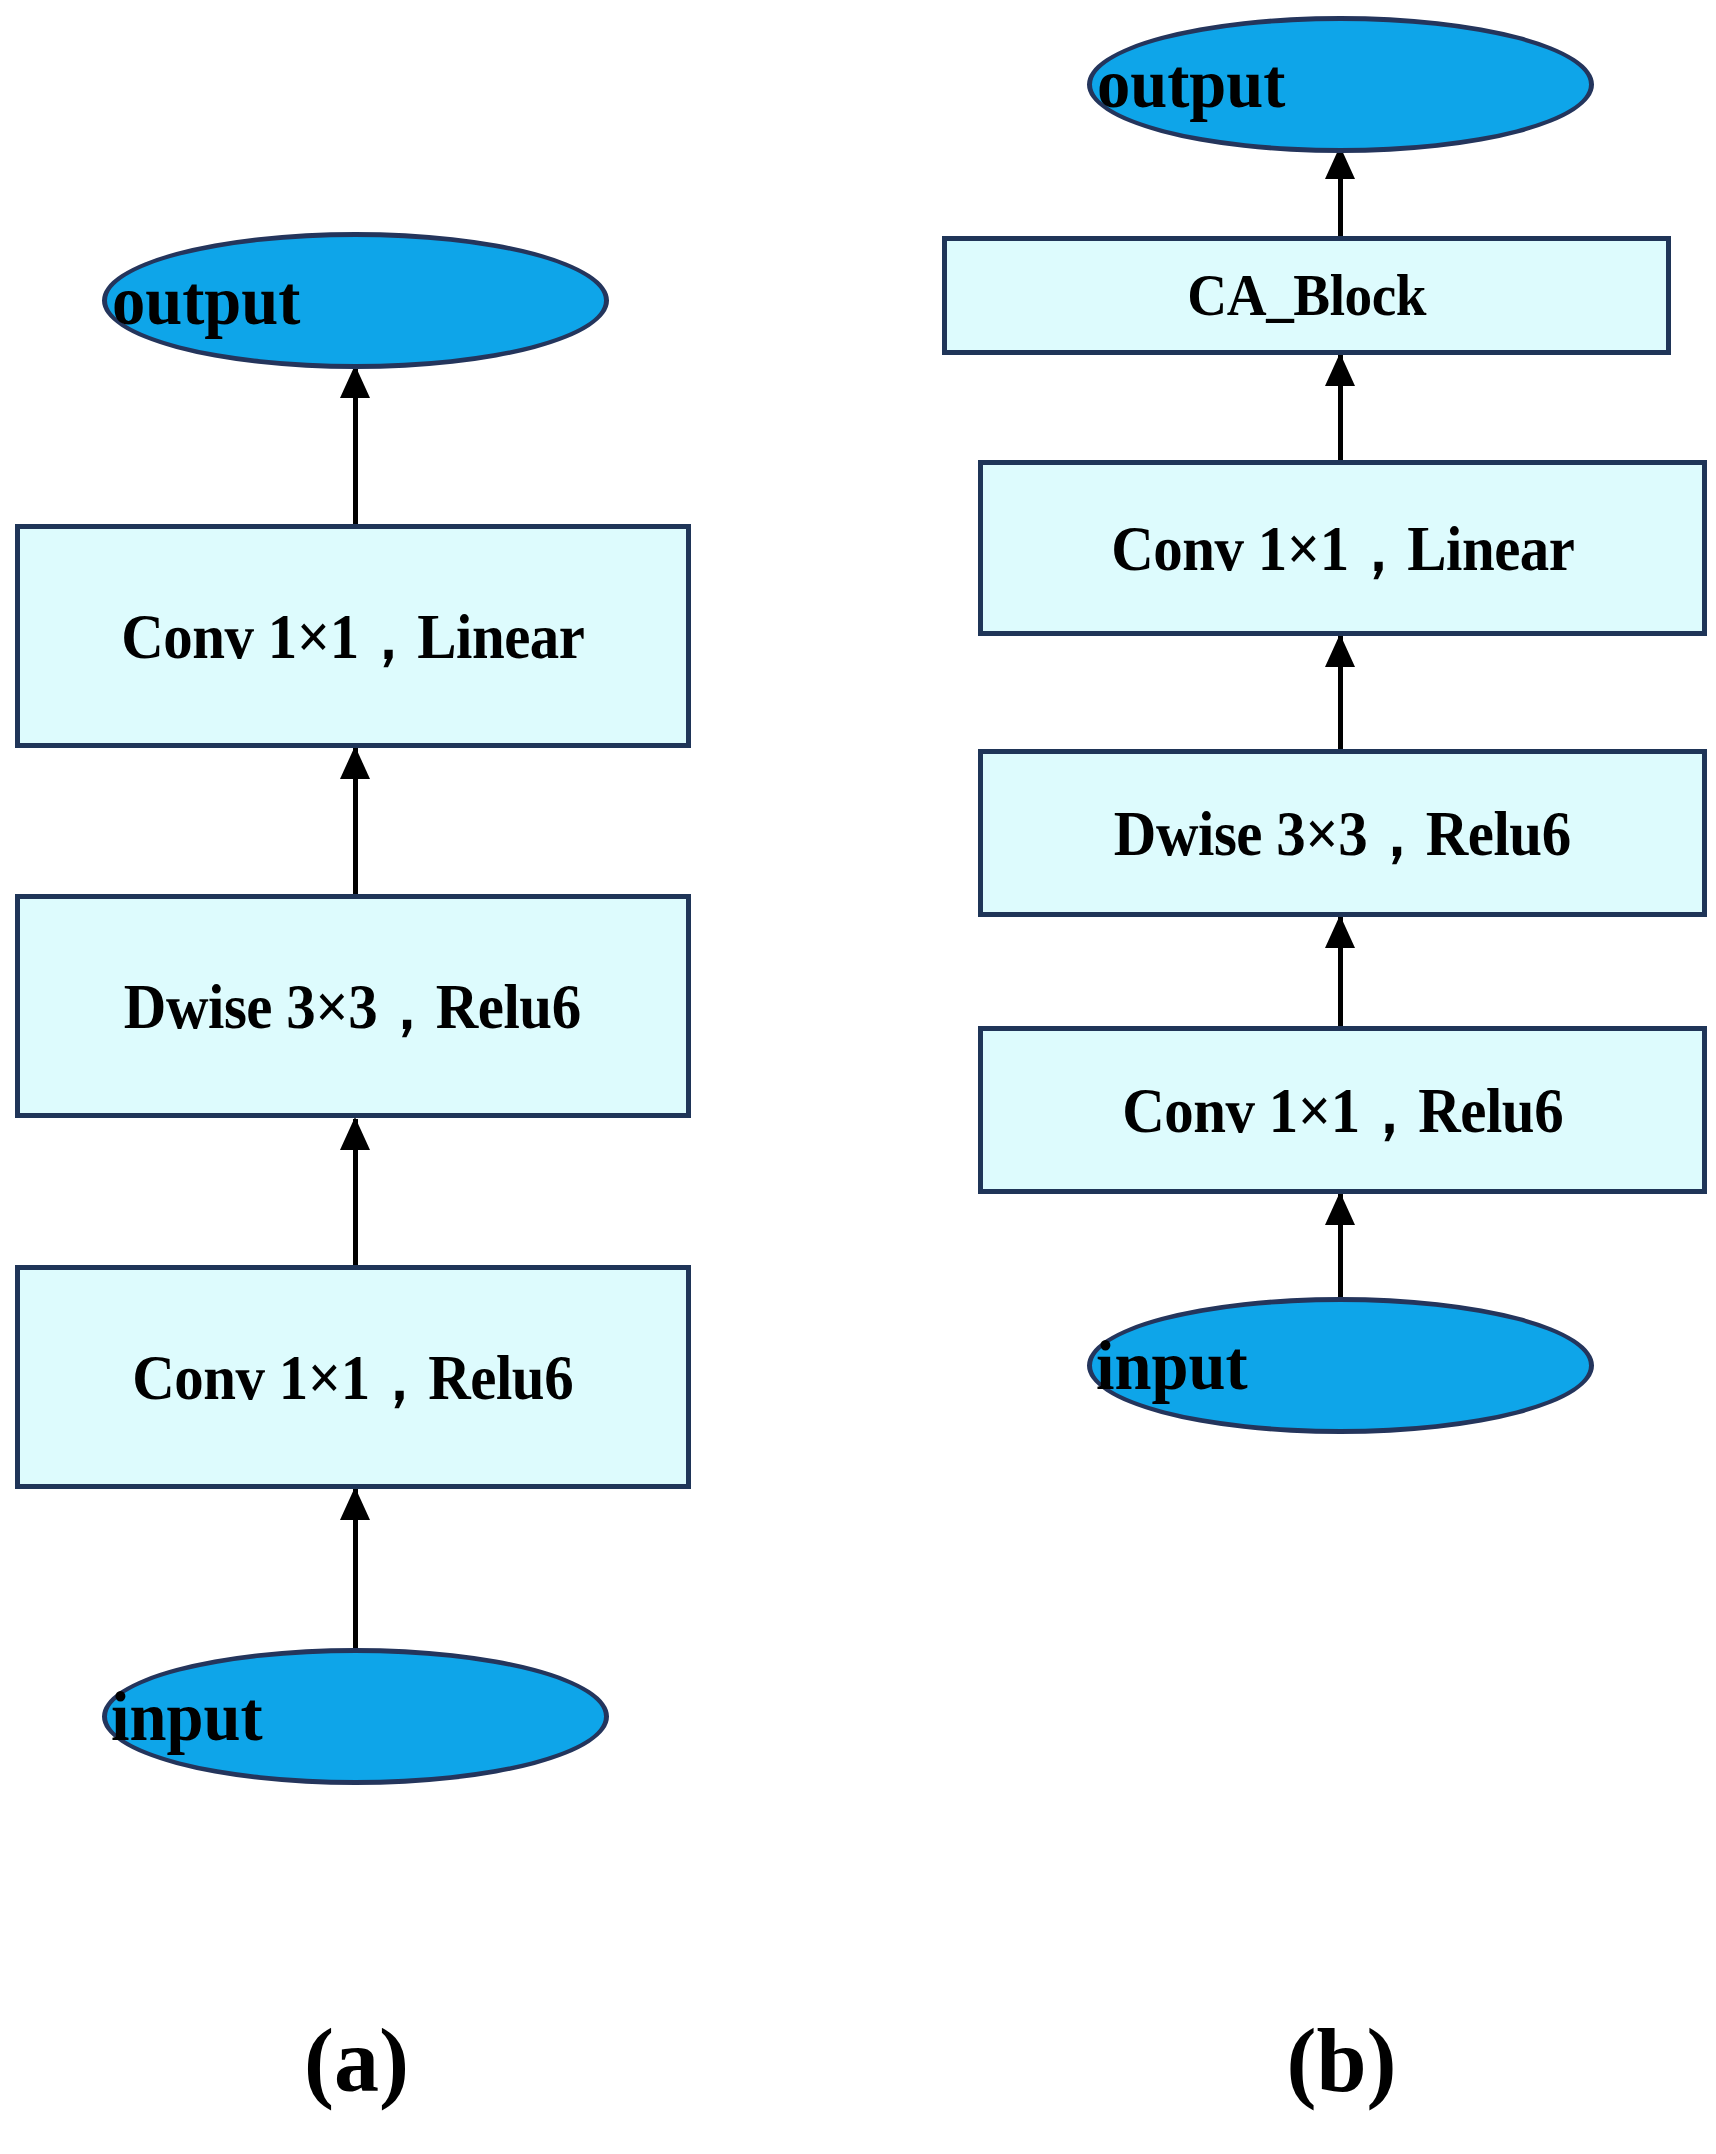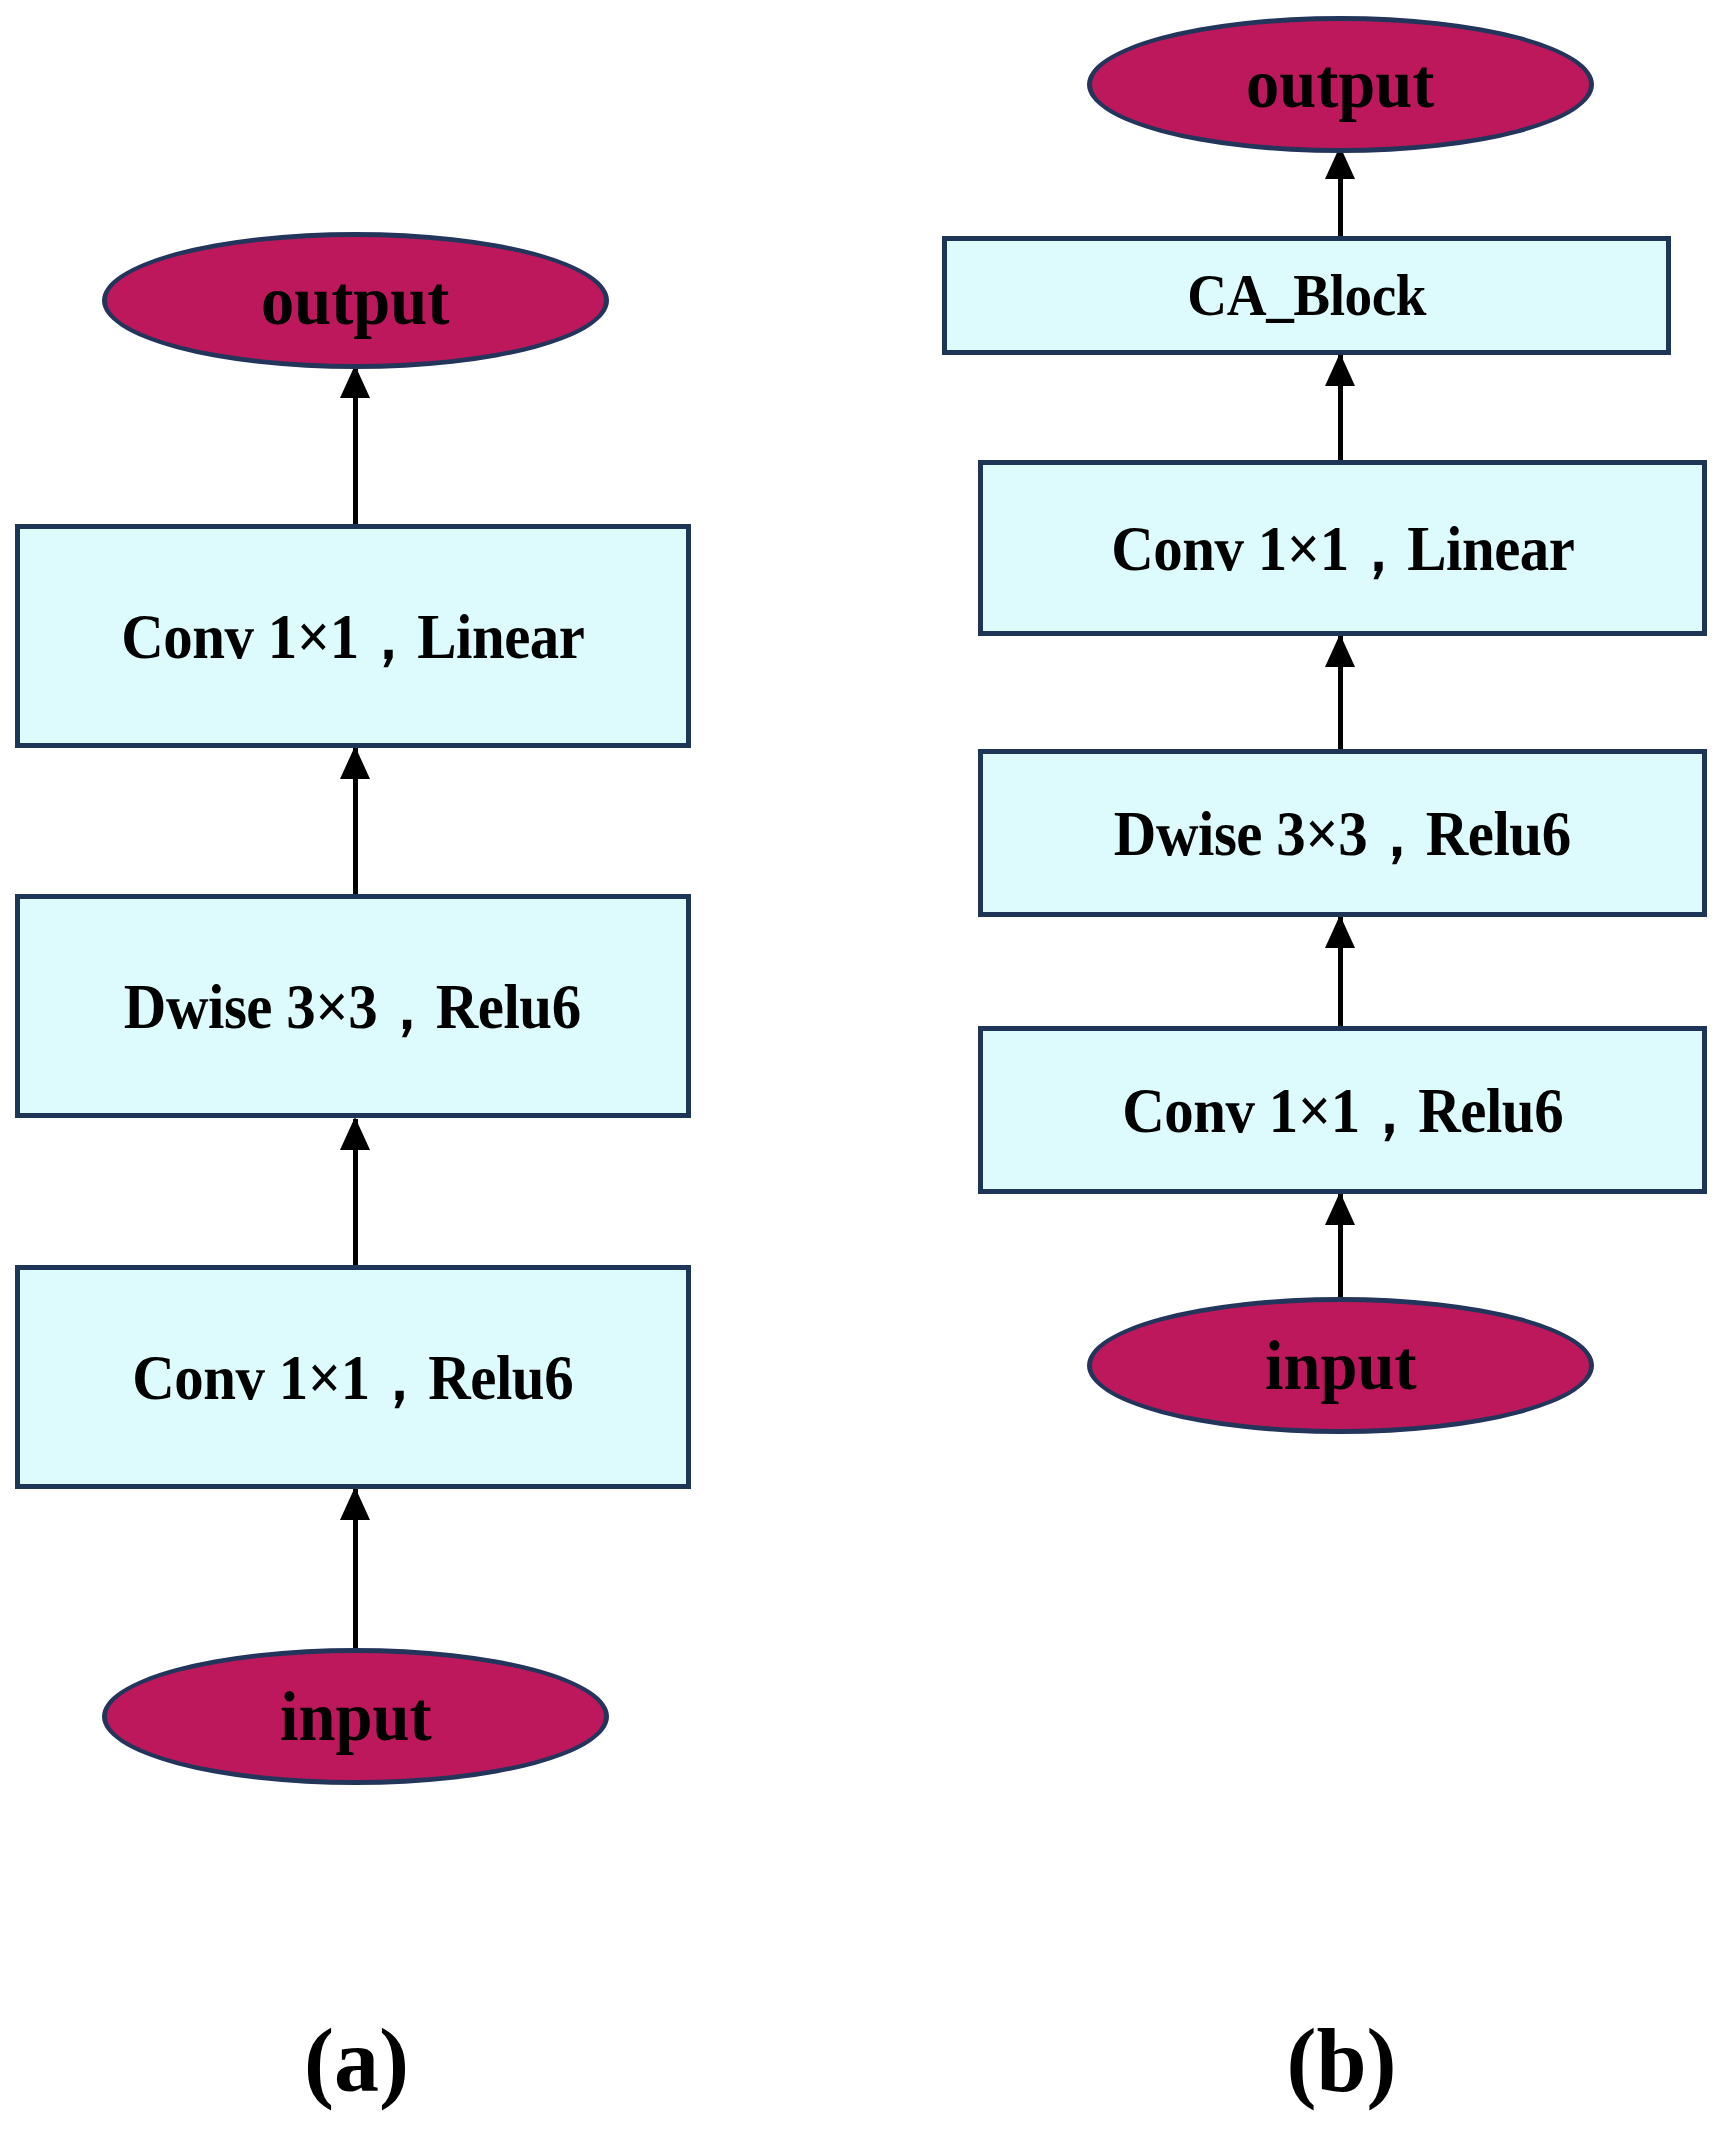--- a/index.html
+++ b/index.html
@@ -19,24 +19,24 @@
     font-weight:bold;
     letter-spacing:-0.5px;
     white-space:nowrap;
     z-index:3;
   }
   .node .lbl{display:block;transform:scaleX(0.92);transform-origin:center;}
 
   .ellipse{
     position:absolute;
     box-sizing:border-box;
-    background:#be185d;
+    background:#0ea5e9;
     border:5.9px solid #24355c;
     border-radius:50%;
-    display:flex;align-items:center;justify-content:center;
+    display:flex;align-items:center;
     color:#000000;font-weight:bold;white-space:nowrap;
     z-index:3;
   }
   .ellipse .lbl{display:block;transform:scaleX(0.95);transform-origin:center;}
 
   
   .arrow{position:absolute;z-index:1;}
   .arrow .shaft{
     position:absolute;left:50%;top:0;width:4.9px;height:100%;
     margin-left:-2.4px;background:#000000;

